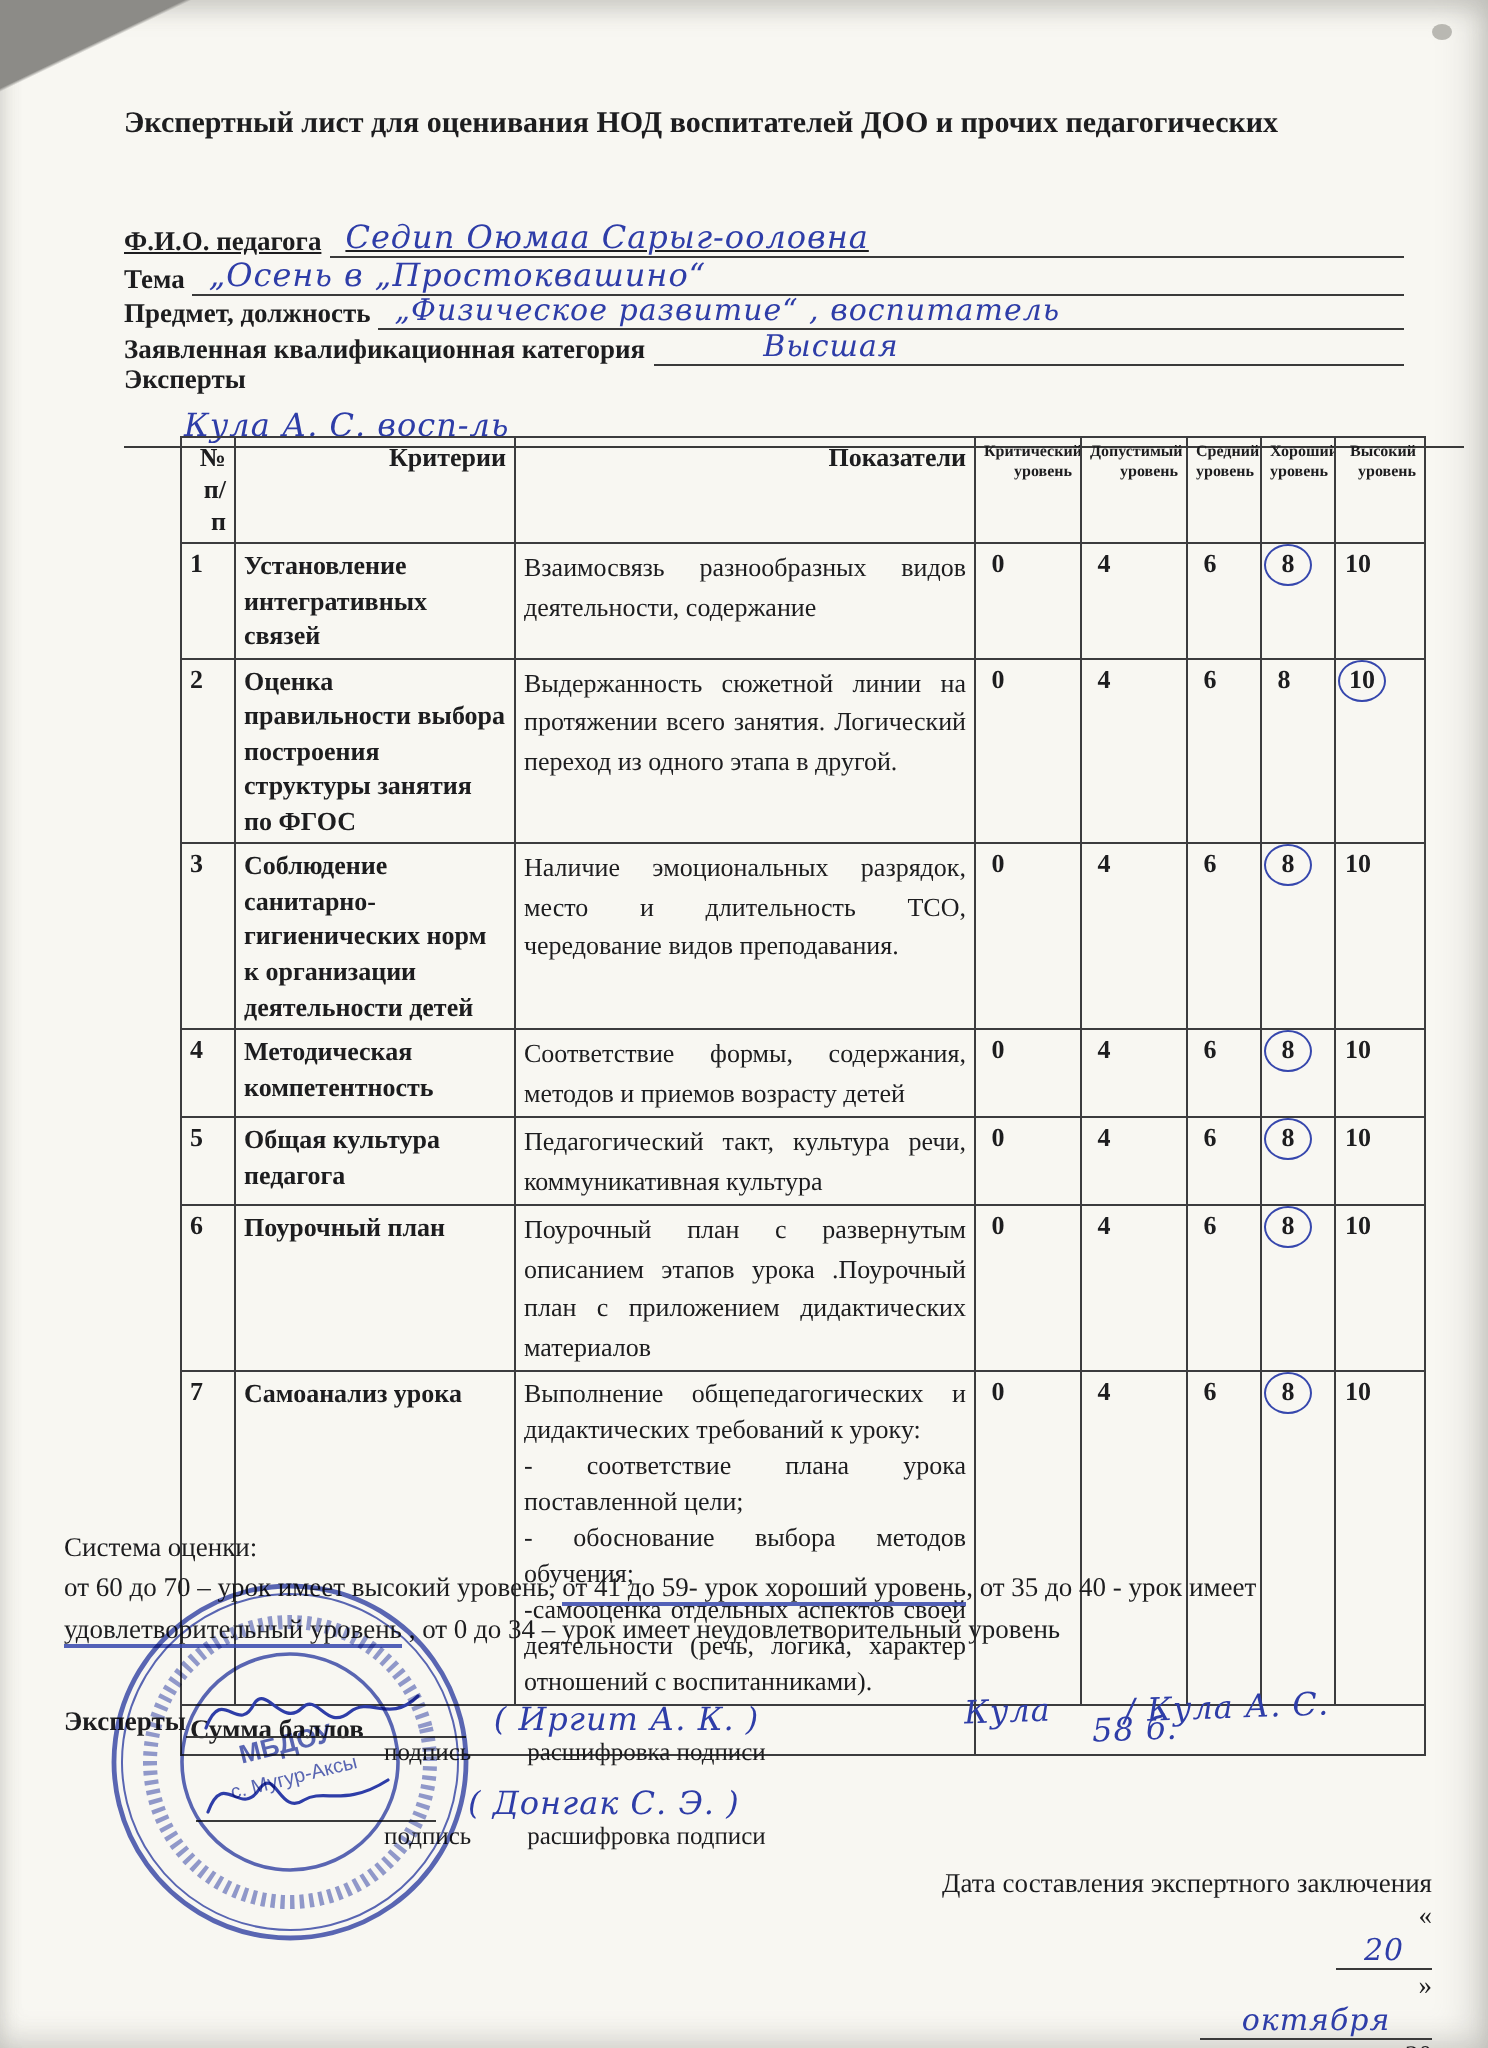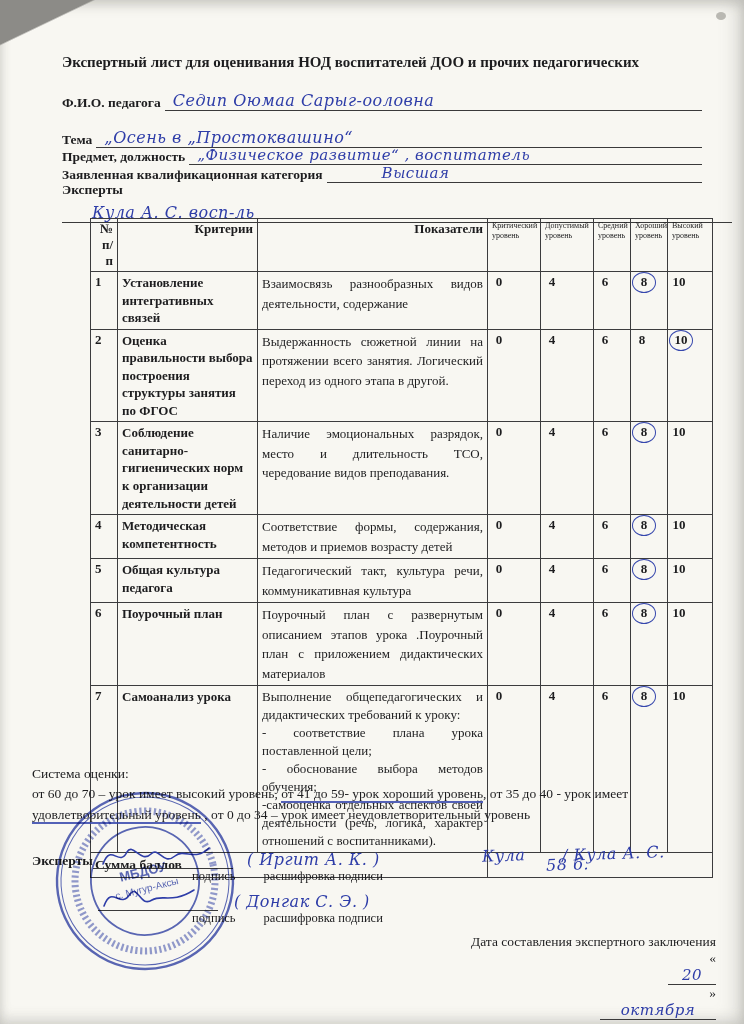--- a/index.html
+++ b/index.html
@@ -39,21 +39,21 @@
 
   table.eval{
     position:absolute;top:218px;left:90px;
     border-collapse:collapse;table-layout:fixed;width:622px;
     font-size:13px;
   }
   table.eval th,table.eval td{
     border:1px solid #3c3c3e;vertical-align:top;padding:2px 4px;
     overflow:hidden;
   }
-  th.lvl{font-size:8px;font-weight:normal;line-height:1.25;text-align:left;padding:1px 2px;}
+  th.lvl{font-size:8px;font-weight:bold;line-height:1.25;text-align:right;padding:1px 2px;}
   th.main{font-size:13px;text-align:right;vertical-align:top;}
   th.cmain{text-align:right;}
   td.num{font-weight:bold;text-align:left;padding-left:6px;}
   td.crit{font-weight:bold;line-height:1.35;}
   td.ind{text-align:justify;line-height:1.5;white-space:pre-line;}
   td.score{font-weight:bold;padding-top:3px;}
   td.score .v{display:inline-block;min-width:14px;text-align:center;}
   td.score .v.circled{
     border:1.6px solid #3647ad;border-radius:50%;
     padding:1px 4px 2px 4px;margin:-2px 0 0 -3px;
@@ -83,21 +83,21 @@
 <body>
 
 <div class="paper"></div>
 <div class="fold"></div>
 <div class="speck"></div>
 
 <div class="title">
   <span>Экспертный лист  для оценивания НОД воспитателей ДОО и прочих педагогических</span><br>
 </div>
 
-<div class="field" style="top:91px;">
+<div class="field" style="top:109px;text-decoration:underline;">
   <span class="lbl">Ф.И.О. педагога</span>
   <span class="blank"><span class="hw big">Седип  Оюмаа  Сарыг-ооловна</span></span>
 </div>
 
 <div class="field" style="top:128px;">
   <span class="lbl">Тема</span>
   <span class="blank"><span class="hw big">„Осень в  „Простоквашино“</span></span>
 </div>
 
 <div class="field" style="top:146px;">

